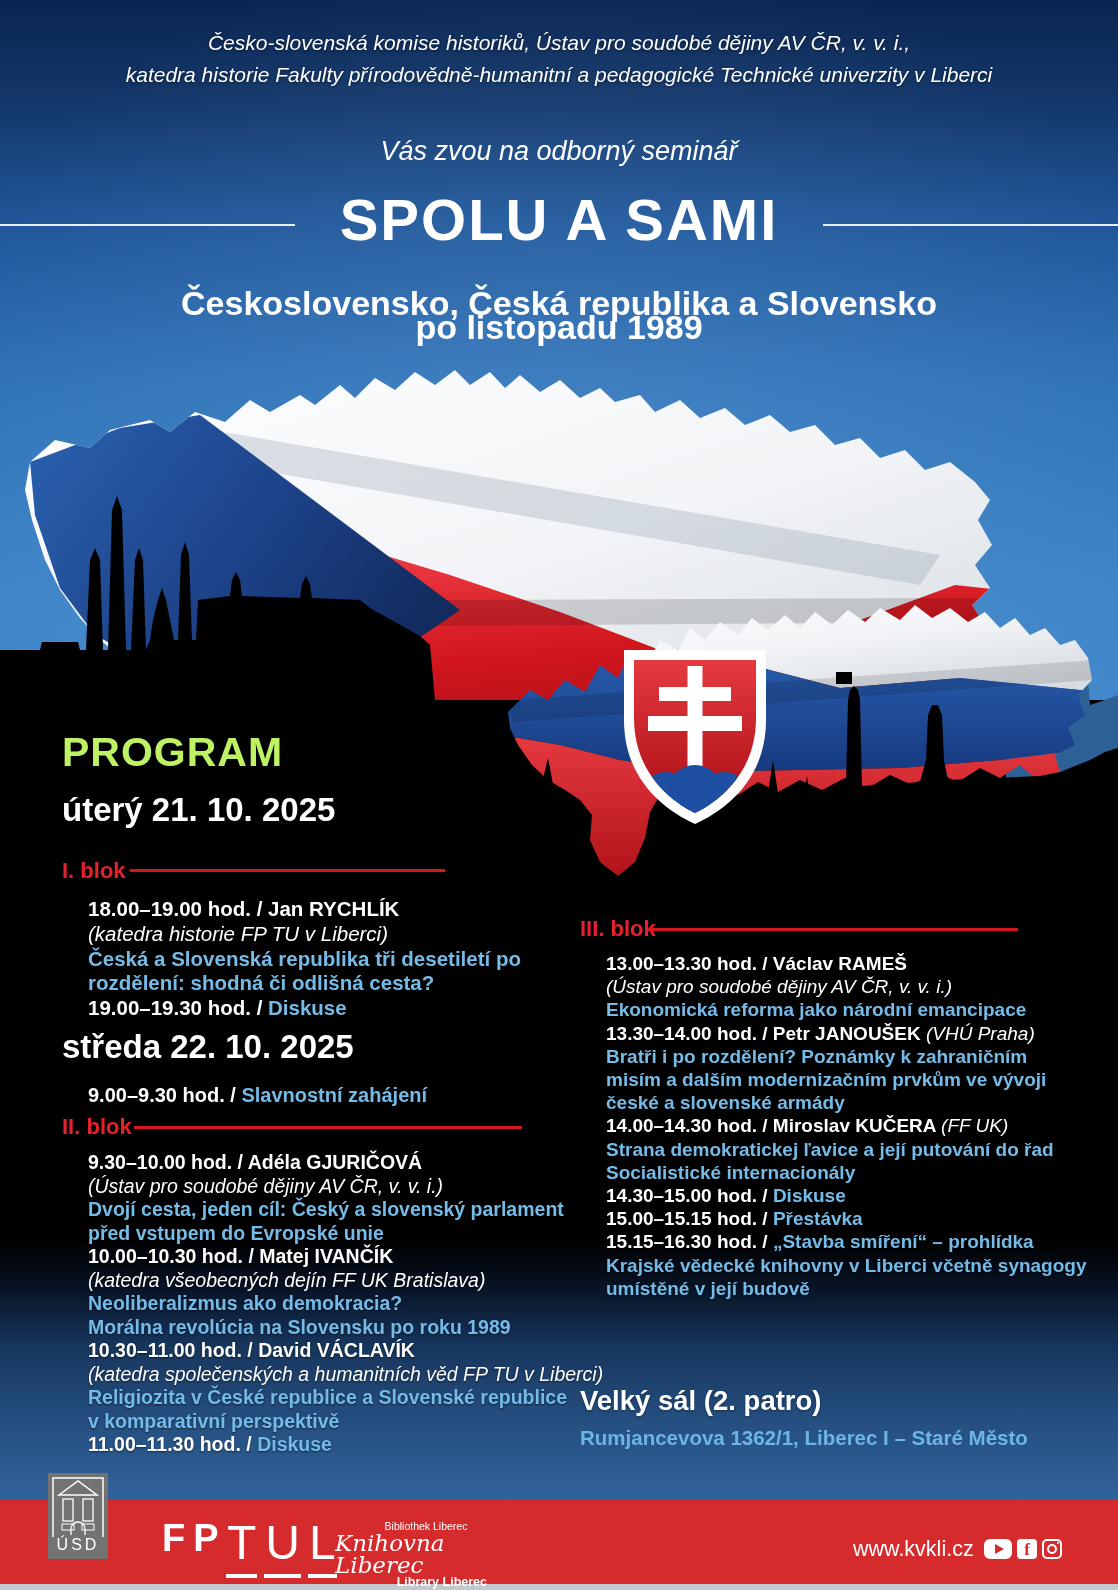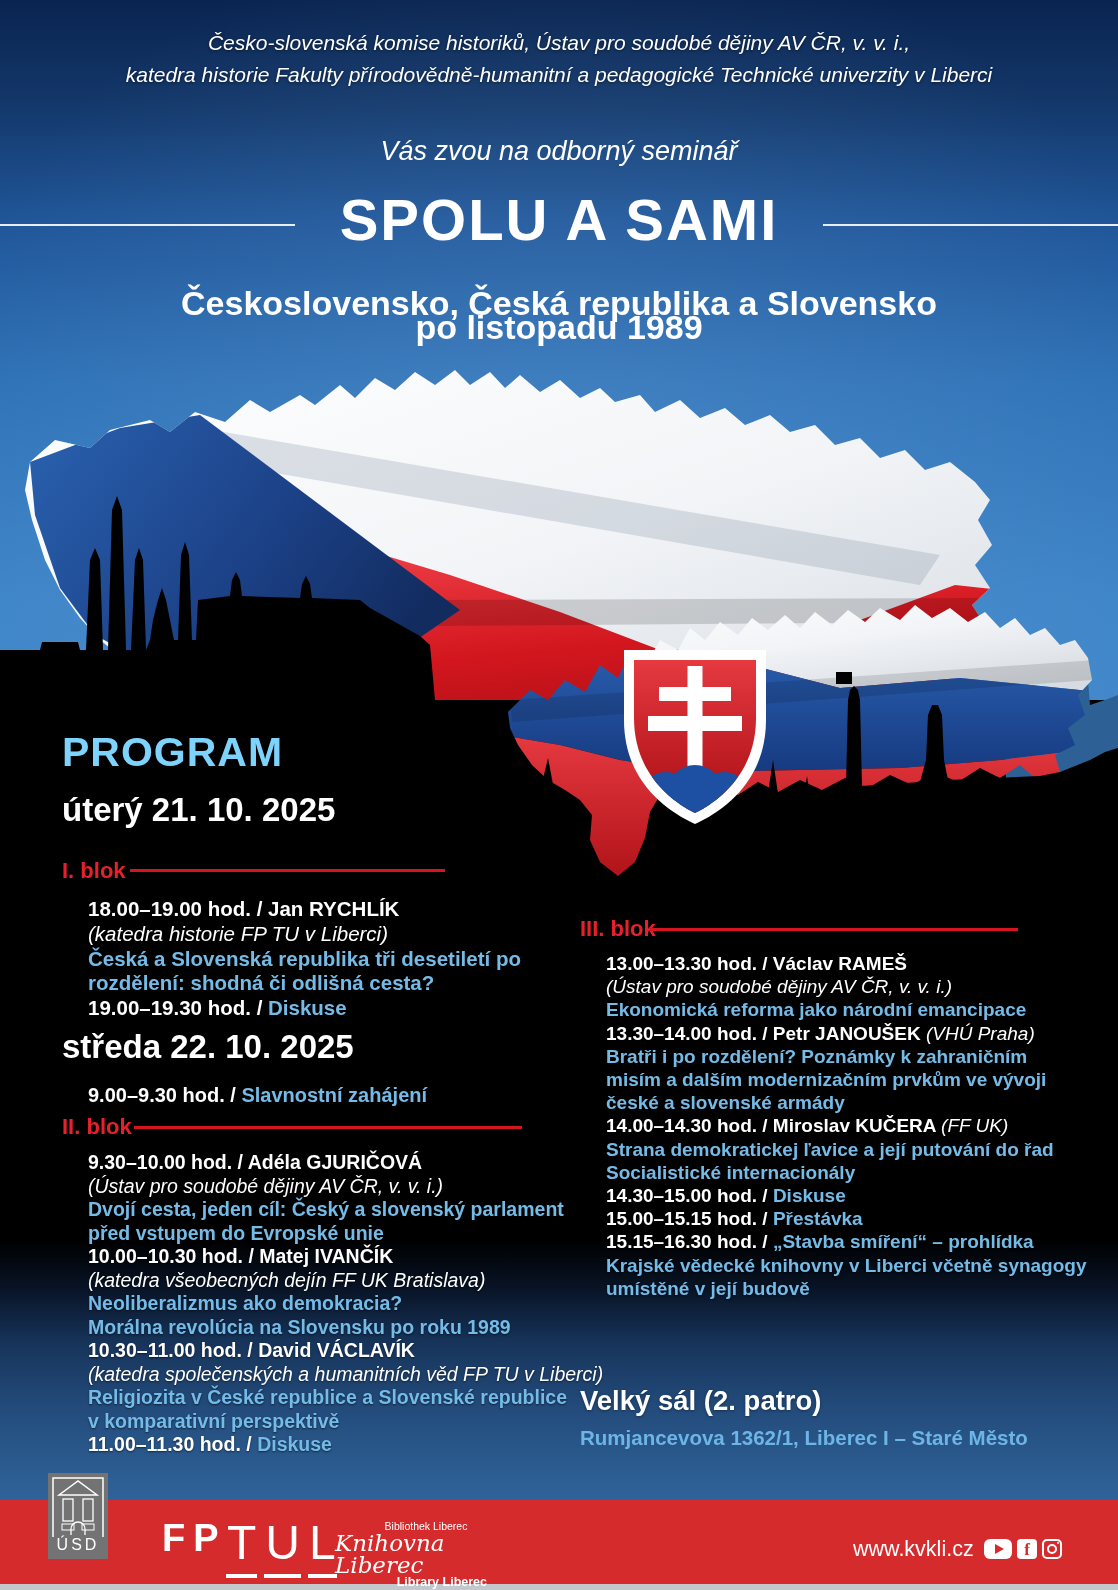--- a/index.html
+++ b/index.html
@@ -10,21 +10,21 @@
   .center{left:0;width:1118px;text-align:center;}
   .org-lines{top:27px;color:#fff;font-style:italic;font-size:21px;line-height:31.5px;
     text-shadow:0 1px 3px rgba(0,0,0,.5);}
   .invite{top:136px;color:#fff;font-style:italic;font-size:27px;}
   .main-title{top:186px;color:#fff;font-weight:bold;font-size:58px;letter-spacing:2px;}
   .title-rule{position:absolute;top:224px;height:2px;background:#e8eef5;z-index:2;}
   .title-rule.left{left:0;width:295px;}
   .title-rule.right{left:823px;width:295px;}
   .subtitle1{top:264px;color:#fff;font-weight:bold;font-size:34px;margin-top:20px;}
   .subtitle2{top:308px;color:#fff;font-weight:bold;font-size:34px;}
-  .program-heading{left:62px;top:729px;color:#7dd3fc;font-weight:bold;font-size:41px;letter-spacing:1px;}
+  .program-heading{left:62px;top:729px;color:#bef264;font-weight:bold;font-size:41px;letter-spacing:1px;}
   .date{left:62px;color:#fff;font-weight:bold;font-size:33px;text-shadow:0 1px 3px rgba(0,0,0,.6);}
   .date1{top:791px;} .date2{top:1028px;}
   .blok-label{color:#e5212e;font-weight:bold;font-size:22px;}
   .blok1{left:62px;top:858px;} .blok2{left:62px;top:1114px;} .blok3{left:580px;top:916px;}
   .blok-rule{position:absolute;height:2.5px;background:#d5161e;z-index:2;}
   .rule1{left:130px;top:869px;width:315px;}
   .rule2{left:134px;top:1126px;width:388px;}
   .rule3{left:650px;top:928px;width:368px;}
   .plines{position:absolute;z-index:2;text-shadow:0 1px 2px rgba(0,0,0,.55);margin-left:26px;}
   .pline{white-space:nowrap;}

